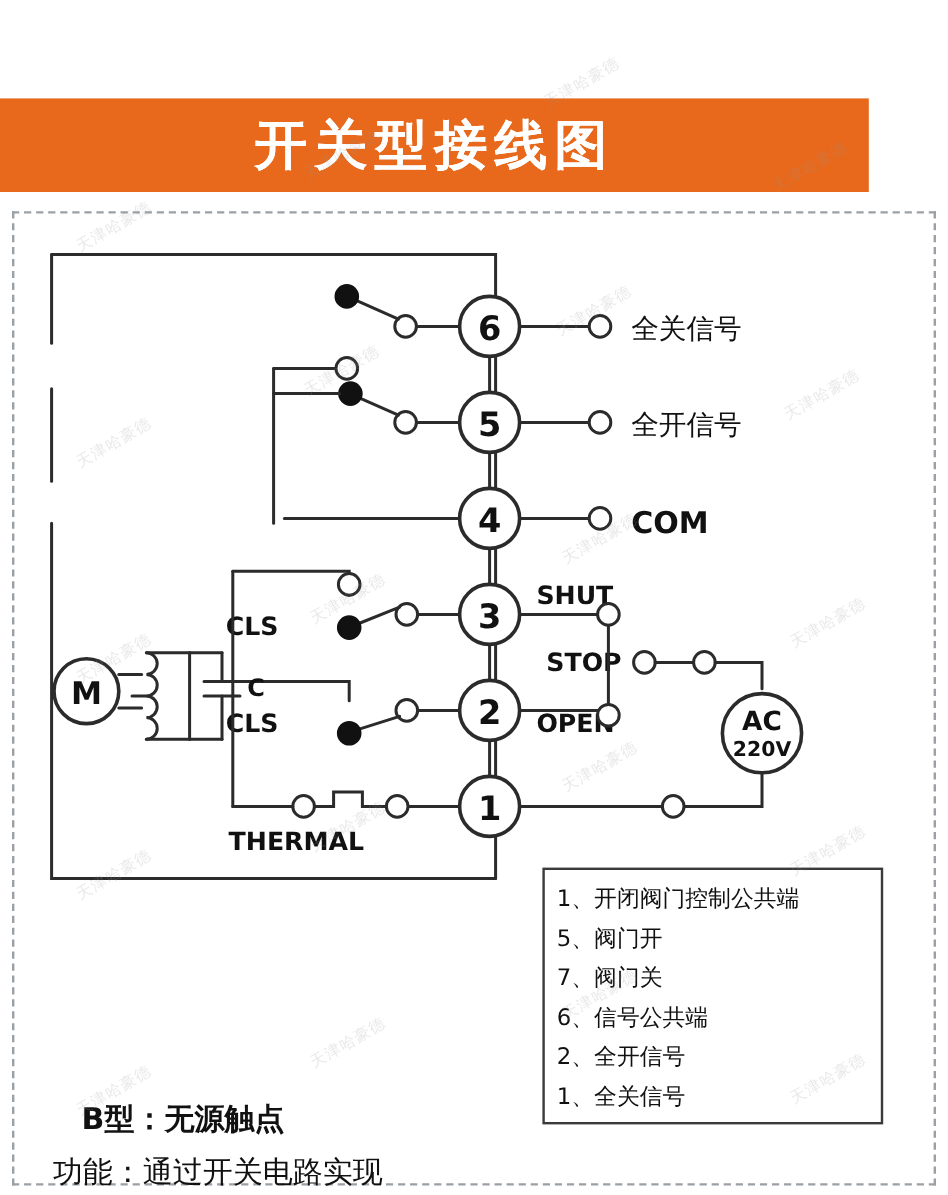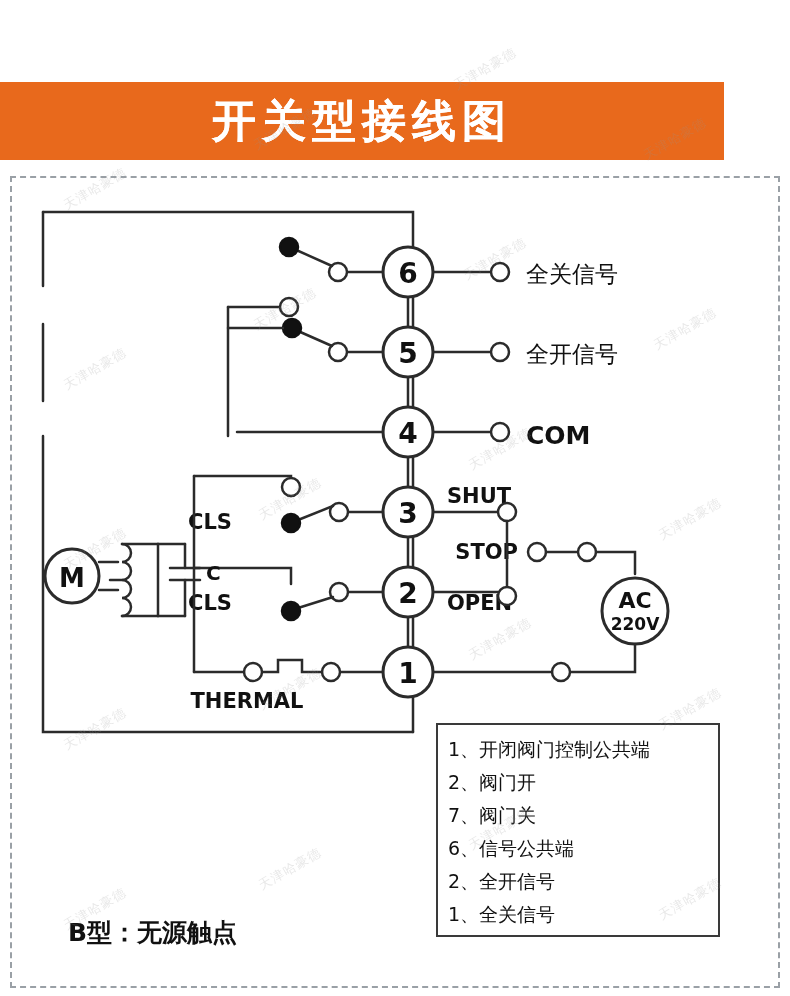--- a/index.html
+++ b/index.html
@@ -83,21 +83,21 @@
     left: 44px;
     top: 960px;
     font-size: 25px;
     color: #111;
     font-family: "DejaVu Sans", "Liberation Sans", sans-serif;
     white-space: nowrap;
   }
   
   .legend {
     position: absolute;
-    left: 436px;
+    left: 452px;
     top: 723px;
     width: 284px;
     height: 214px;
     border: 2px solid #3a3a3a;
     box-sizing: border-box;
     background: #ffffff;
     padding: 8px 0 0 10px;
   }
   .legend-item {
     font-size: 19px;
@@ -236,28 +236,29 @@
       <path d="M 148 368 L 175 368"></path>
       <path d="M 148 440 L 175 440"></path>
 
       <path d="M 184 300 L 184 496"></path>
       <path d="M 148 404 L 148 300" opacity="0"></path>
     </g>
   </svg>
 
   <div class="legend">
     <div class="legend-item">1、开闭阀门控制公共端</div>
-    <div class="legend-item">2、阀门开</div>
+    <div class="legend-item">5、阀门开</div>
     <div class="legend-item">7、阀门关</div>
     <div class="legend-item">6、信号公共端</div>
     <div class="legend-item">2、全开信号</div>
     <div class="legend-item">1、全关信号</div>
   </div>
 
   <div class="cap-b">B型：无源触点</div>
+  <div class="cap-func">功能：通过开关电路实现</div>
 
   <div id="watermark-layer">
       <div class="wm" style="left: 60px; top: 180px;">天津哈豪德</div>
       <div class="wm" style="left: 250px; top: 120px;">天津哈豪德</div>
       <div class="wm" style="left: 450px; top: 60px;">天津哈豪德</div>
       <div class="wm" style="left: 640px; top: 130px;">天津哈豪德</div>
       <div class="wm" style="left: 60px; top: 360px;">天津哈豪德</div>
       <div class="wm" style="left: 250px; top: 300px;">天津哈豪德</div>
       <div class="wm" style="left: 460px; top: 250px;">天津哈豪德</div>
       <div class="wm" style="left: 650px; top: 320px;">天津哈豪德</div>

